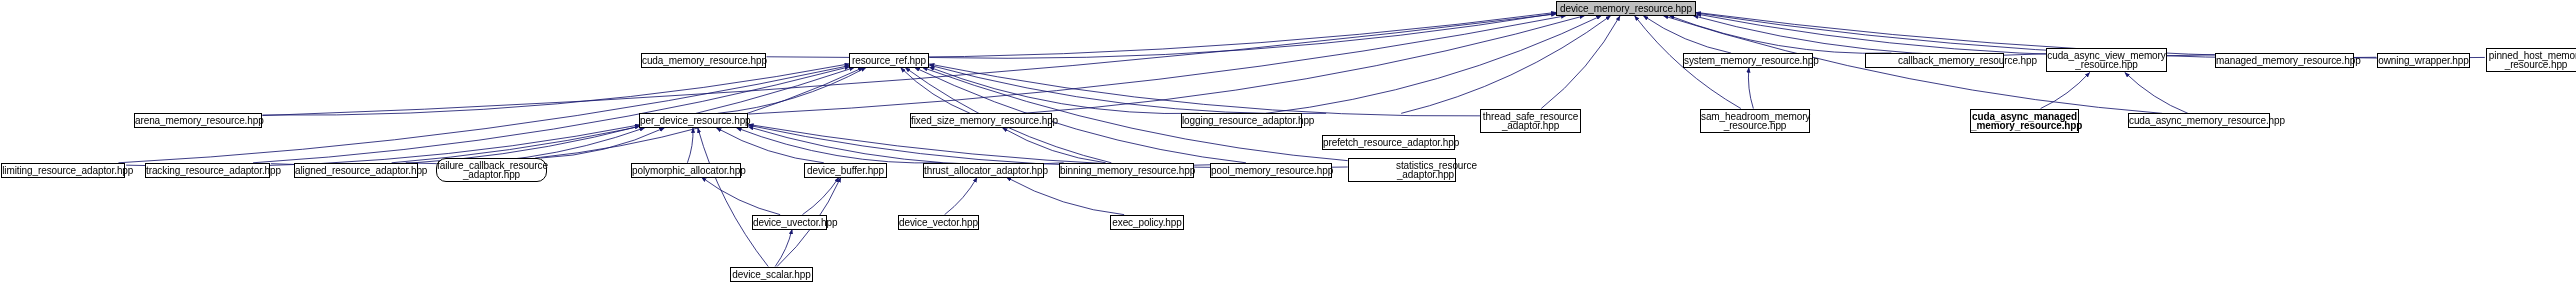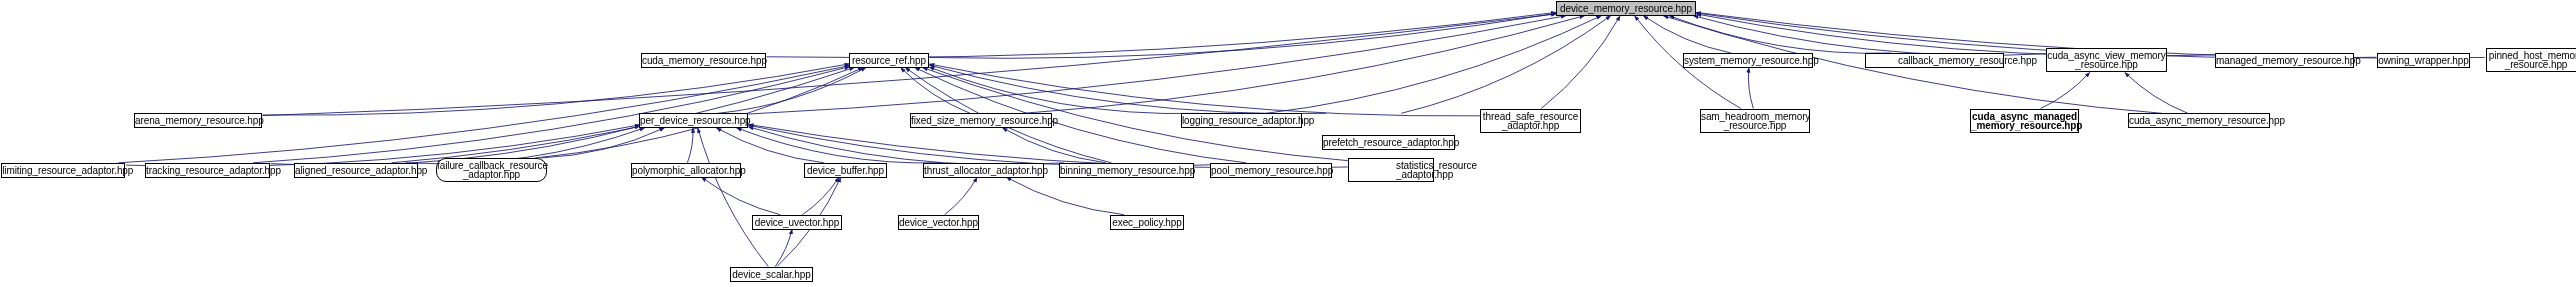--- a/index.html
+++ b/index.html
@@ -137,20 +137,20 @@
     <div class="node" style="left: 1.2px; top: 163px; width: 124px; height: 14.5px;"><span class="label">limiting_resource_adaptor.hpp</span></div>
     <div class="node" style="left: 145px; top: 163px; width: 125px; height: 14.5px;"><span class="label">tracking_resource_adaptor.hpp</span></div>
     <div class="node" style="left: 294px; top: 163px; width: 124px; height: 14.5px;"><span class="label">aligned_resource_adaptor.hpp</span></div>
     <div class="node" style="left: 436px; top: 158px; width: 111px; height: 24px; border-radius: 10px;"><span class="label">failure_callback_resource
 _adaptor.hpp</span></div>
     <div class="node" style="left: 631px; top: 163px; width: 110px; height: 14.5px;"><span class="label">polymorphic_allocator.hpp</span></div>
     <div class="node" style="left: 804px; top: 163px; width: 83px; height: 14.5px;"><span class="label">device_buffer.hpp</span></div>
     <div class="node" style="left: 923px; top: 163px; width: 121px; height: 14.5px;"><span class="label">thrust_allocator_adaptor.hpp</span></div>
     <div class="node" style="left: 1059px; top: 163px; width: 135px; height: 14.5px;"><span class="label">binning_memory_resource.hpp</span></div>
     <div class="node" style="left: 1210px; top: 163px; width: 122px; height: 14.5px;"><span class="label">pool_memory_resource.hpp</span></div>
-    <div class="node" style="left: 1348px; top: 158px; width: 86px; height: 24px; padding-left: 47px;"><span class="label">statistics_resource
+    <div class="node" style="left: 1348px; top: 158px; width: 108px; height: 24px; padding-left: 47px;"><span class="label">statistics_resource
 _adaptor.hpp</span></div>
-    <div class="node" style="left: 752px; top: 215px; width: 90px; height: 14.5px;"><span class="label">device_uvector.hpp</span></div>
+    <div class="node" style="left: 752px; top: 215px; width: 75px; height: 14.5px;"><span class="label">device_uvector.hpp</span></div>
     <div class="node" style="left: 898px; top: 215px; width: 81px; height: 14.5px;"><span class="label">device_vector.hpp</span></div>
     <div class="node" style="left: 1110px; top: 215px; width: 74px; height: 14.5px;"><span class="label">exec_policy.hpp</span></div>
     <div class="node" style="left: 730px; top: 267px; width: 83px; height: 14.5px;"><span class="label">device_scalar.hpp</span></div>
   </div>
 
 
 </body></html>

